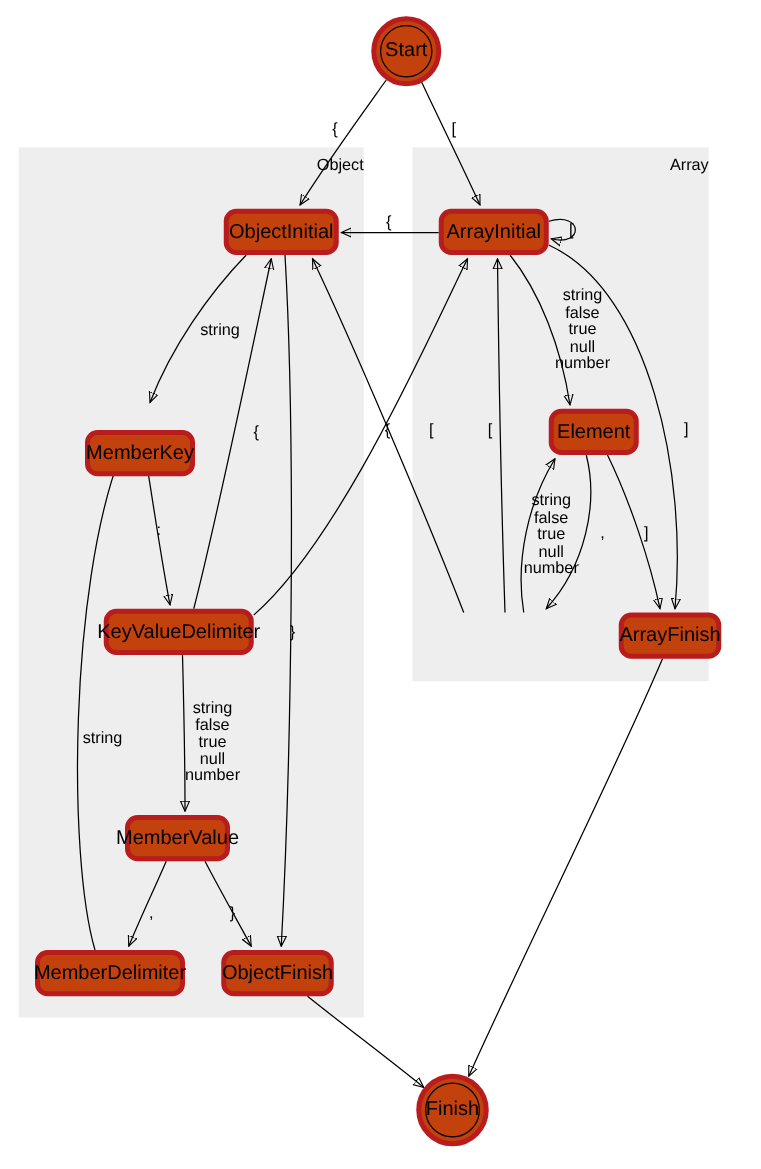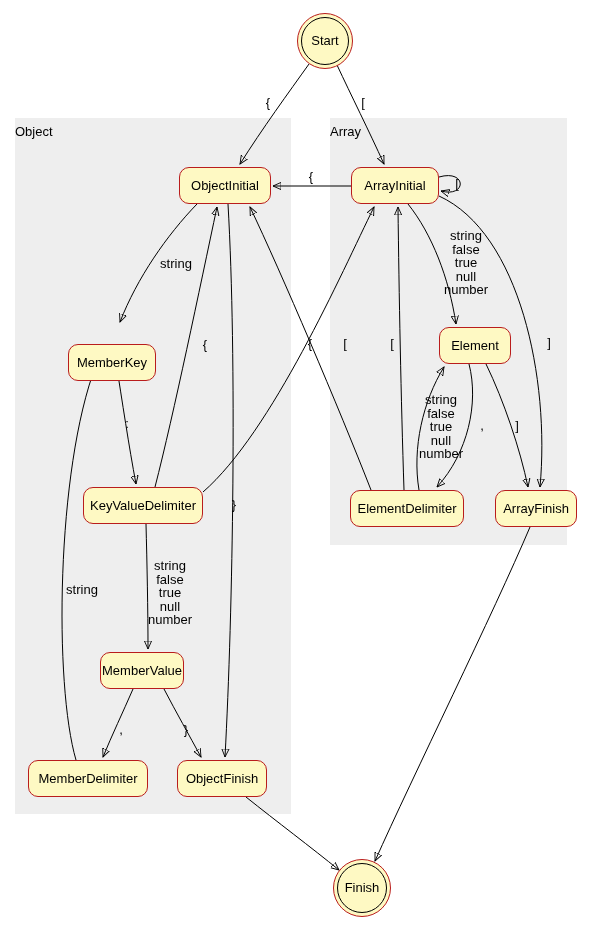--- a/index.html
+++ b/index.html
@@ -1,28 +1,28 @@
 <!DOCTYPE html>
 <html><head>
 <meta charset="utf-8">
 <style>
   * { margin:0; padding:0; box-sizing:border-box; }
   html,body { background:#ffffff; }
   body { font-family:"Liberation Sans","DejaVu Sans",sans-serif; color:#000; }
   #canvas { position:relative; width:609px; height:935px; background:#ffffff; overflow:hidden; }
 
   .cluster { position:absolute; background:#eeeeee; }
-  .cluster-label { position:absolute; top:6px; left:0; width:100%; text-align:left; font-size:13px; }
+  .cluster-label { position:absolute; top:6px; left:0; width:100%; text-align:right; font-size:13px; }
 
   #edge-layer { position:absolute; left:0; top:0; pointer-events:none; }
   #edge-layer path { fill:none; stroke:#000000; stroke-width:1; }
 
-  .node { position:absolute; background:#fef9c3; border:1px solid #b91c1c;
+  .node { position:absolute; background:#c2410c; border:4px solid #b91c1c;
           border-radius:10px; display:flex; align-items:center; justify-content:center;
-          font-size:13px; line-height:14px; }
+          font-size:16px; line-height:14px; }
   .node.circle { border-radius:50%; }
   .inner-ring { position:absolute; inset:3px; border:1px solid #000000; border-radius:50%; }
 
   .elabel { position:absolute; transform:translate(-50%,-50%); font-size:13px;
             line-height:13.5px; white-space:pre-line; text-align:center; }
 </style>
 </head>
 <body>
 
 <div id="canvas">
@@ -82,23 +82,20 @@
   </div>
 
   <div class="node" style="left:439px; top:327px; width:72px; height:37px">
     <span>Element</span>
   </div>
 
   <div class="node" style="left:83px; top:487px; width:120px; height:37px">
     <span>KeyValueDelimiter</span>
   </div>
 
-  <div class="node" style="left:350px; top:490px; width:114px; height:37px">
-    <span>ElementDelimiter</span>
-  </div>
 
   <div class="node" style="left:495px; top:490px; width:82px; height:37px">
     <span>ArrayFinish</span>
   </div>
 
   <div class="node" style="left:100px; top:652px; width:84px; height:37px">
     <span>MemberValue</span>
   </div>
 
   <div class="node" style="left:28px; top:760px; width:120px; height:37px">

